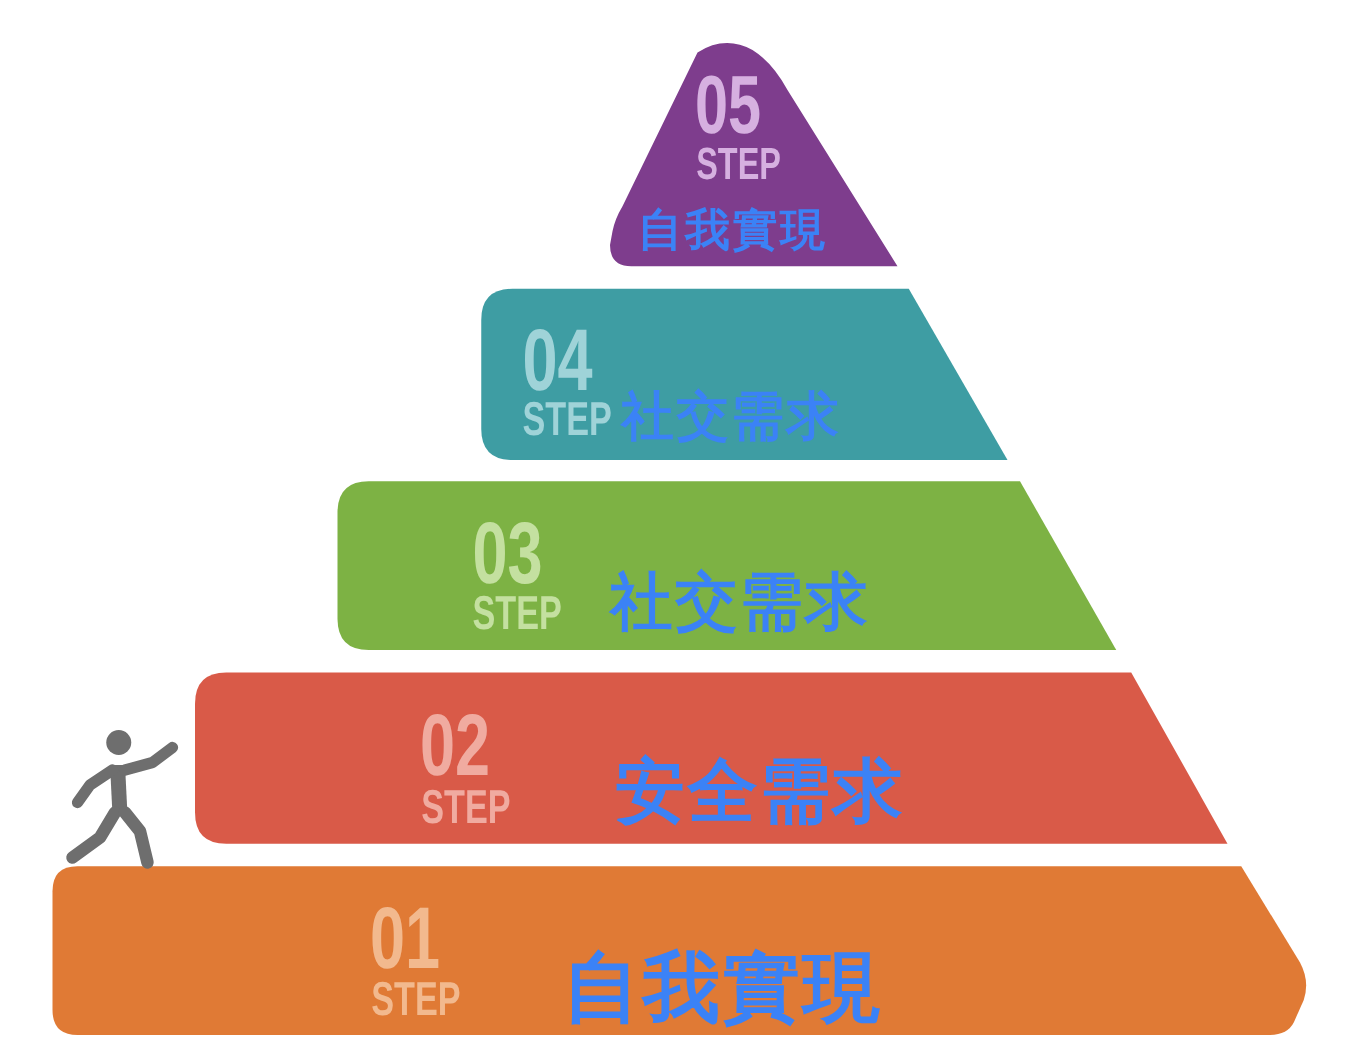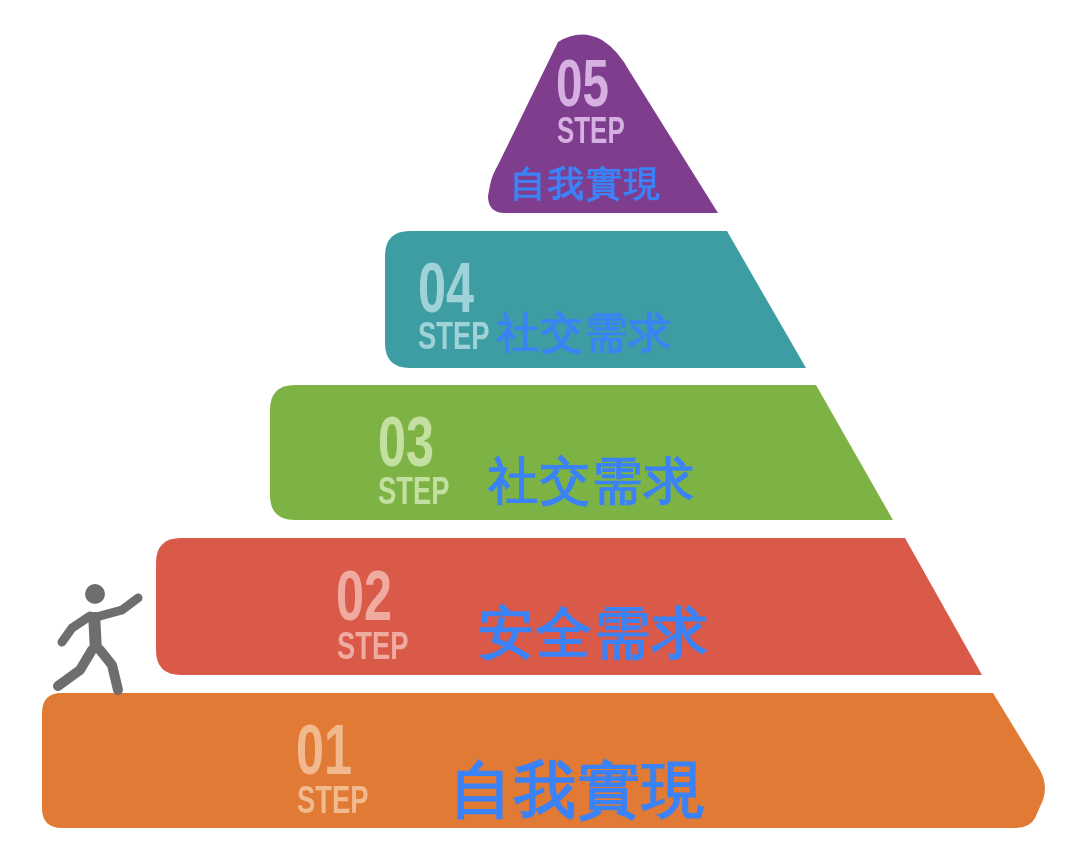--- a/index.html
+++ b/index.html
@@ -85,17 +85,17 @@
 <div class="step-num" style="left:418px; top:253px; font-size:70px; color:#9FD3D8;">04</div>
 <div class="step-word" style="left:418px; top:317px; font-size:38px; color:#9FD3D8;">STEP</div>
 <div class="tier-label" style="left:497px; top:305px; font-size:42px;">社交需求</div>
 
 <div class="step-num" style="left:378px; top:407px; font-size:70px; color:#C4E0A0;">03</div>
 <div class="step-word" style="left:378px; top:472px; font-size:38px; color:#C4E0A0;">STEP</div>
 <div class="tier-label" style="left:488px; top:448px; font-size:50px;text-align:center;">社交需求</div>
 
 <div class="step-num" style="left:336px; top:561px; font-size:70px; color:#F0ABA0;">02</div>
 <div class="step-word" style="left:337px; top:627px; font-size:38px; color:#F0ABA0;">STEP</div>
-<div class="tier-label" style="left:478px; top:596px; font-size:56px;">安全需求</div>
+<div class="tier-label" style="left:492px; top:596px; font-size:56px;">安全需求</div>
 
 <div class="step-num" style="left:296px; top:715px; font-size:70px; color:#F2B98E;">01</div>
 <div class="step-word" style="left:297px; top:781px; font-size:38px; color:#F2B98E;">STEP</div>
 <div class="tier-label" style="left:450px; top:748px; font-size:62px;">自我實現</div>
 
 </body></html>

